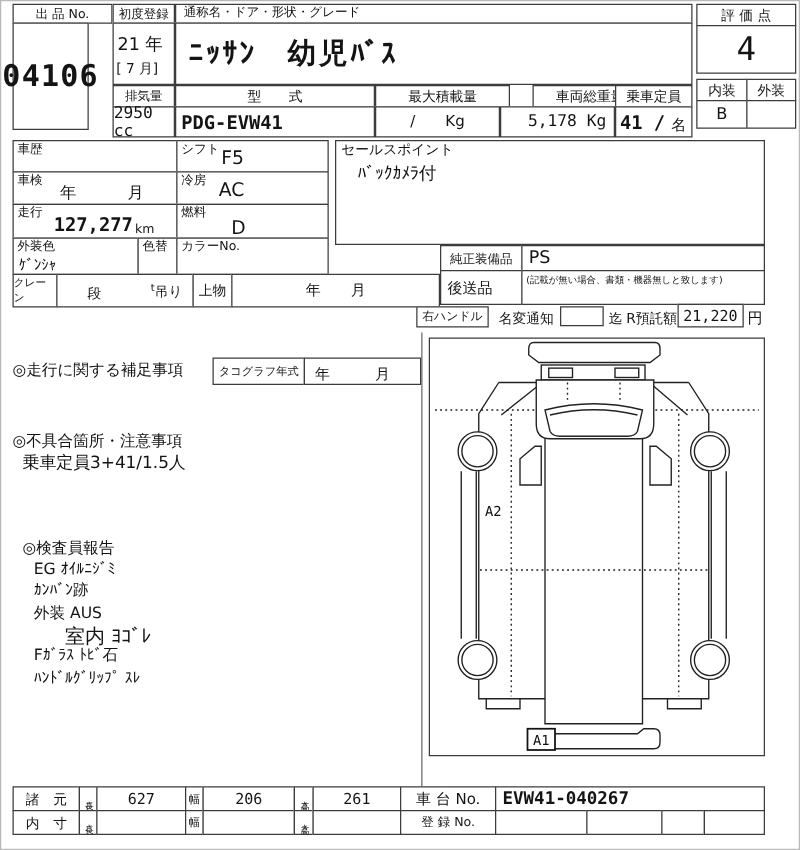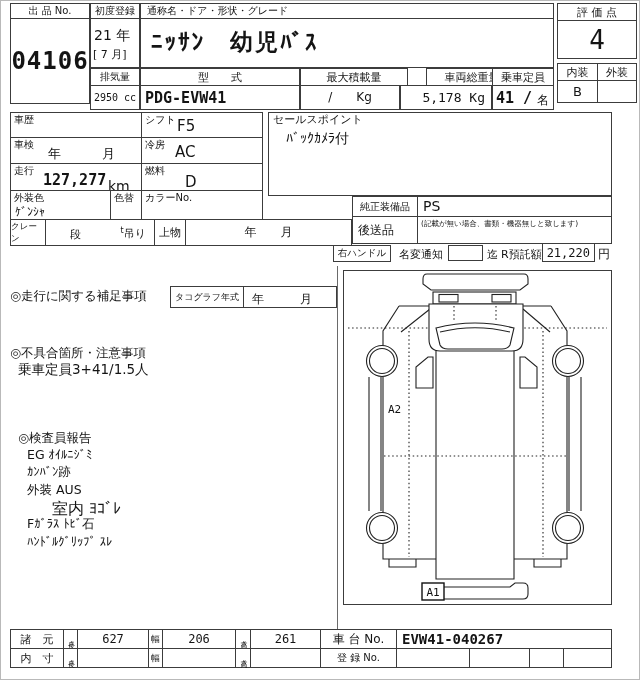--- a/index.html
+++ b/index.html
@@ -16,38 +16,38 @@
   .sup{font-size:8px;vertical-align:4px;}
   svg text{font-family:"DejaVu Sans Mono",monospace;}
 </style>
 </head>
 <body>
 
 <div class="sheet">
   <div class="frame"></div>
 
   <div class="c cen" style="left:10px;top:3px;width:80px;height:16px;font-size:10px;">出 品 No.</div>
-  <div class="c cen mono" style="left:10px;top:18px;width:80px;height:86px;font-size:24px;font-weight:bold;letter-spacing:1px;">04106</div>
+  <div class="c cen mono" style="left:10px;top:18px;width:61px;height:86px;font-size:24px;font-weight:bold;letter-spacing:1px;">04106</div>
 
   <div class="c cen" style="left:90px;top:3px;width:50px;height:16px;font-size:10px;">初度登録</div>
   <div class="c" style="left:90px;top:18px;width:50px;height:50px;">
     <span class="t" style="left:3px;top:8px;font-size:14px;">21 年</span>
     <span class="t" style="left:2px;top:28px;font-size:11px;">[ 7 月]</span>
   </div>
 
   <div class="c" style="left:140px;top:3px;width:414px;height:16px;font-size:10px;padding-left:6px;line-height:14px;">通称名・ドア・形状・グレード</div>
   <div class="c" style="left:140px;top:18px;width:414px;height:50px;font-size:23px;font-weight:bold;letter-spacing:2px;padding:8px 0 0 10px;">ﾆｯｻﾝ　幼児ﾊﾞｽ</div>
 
   <div class="c cen" style="left:90px;top:68px;width:50px;height:18px;font-size:10px;">排気量</div>
   <div class="c cen" style="left:140px;top:68px;width:160px;height:18px;font-size:11px;">型　　式</div>
   <div class="c cen" style="left:300px;top:68px;width:108px;height:18px;font-size:11px;">最大積載量</div>
   <div class="c cen" style="left:400px;top:68px;width:92px;height:18px;font-size:11px;margin-left:26px;">車両総重量</div>
   <div class="c cen" style="left:492px;top:68px;width:62px;height:18px;font-size:11px;">乗車定員</div>
 
-  <div class="c cen mono" style="left:90px;top:85px;width:50px;height:25px;font-size:10px;">2950 cc</div>
+  <div class="c cen mono" style="left:90px;top:85px;width:50px;height:25px;font-size:13px;">2950 cc</div>
   <div class="c mono" style="left:140px;top:85px;width:160px;height:25px;font-size:15px;font-weight:bold;padding:3px 0 0 4px;">PDG-EVW41</div>
   <div class="c cen" style="left:300px;top:85px;width:100px;height:25px;font-size:12px;">/　　Kg</div>
   <div class="c mono" style="left:400px;top:85px;width:92px;height:25px;font-size:13px;text-align:right;padding:4px 6px 0 0;">5,178 Kg</div>
   <div class="c" style="left:492px;top:85px;width:62px;height:25px;">
     <span class="t mono" style="left:3px;top:3px;font-size:15px;font-weight:bold;">41 /</span>
     <span class="t" style="right:4px;top:6px;font-size:12px;">名</span>
   </div>
 
   <div class="c cen" style="left:557px;top:3px;width:80px;height:18px;font-size:11px;">評 価 点</div>
   <div class="c cen mono" style="left:557px;top:20px;width:80px;height:39px;font-size:26px;">4</div>
@@ -69,21 +69,21 @@
     <span class="t" style="right:12px;top:7px;font-size:13px;letter-spacing:14px;">年　月</span>
   </div>
   <div class="c" style="left:141px;top:137px;width:122px;height:27px;">
     <span class="lbl">冷房</span>
     <span class="t" style="left:33px;top:5px;font-size:15px;">AC</span>
   </div>
 
   <div class="c" style="left:10px;top:163px;width:132px;height:28px;">
     <span class="lbl">走行</span>
     <span class="t mono" style="left:32px;top:7px;font-size:15px;font-weight:bold;">127,277</span>
-    <span class="t" style="left:97px;top:14px;font-size:14px;">km</span>
+    <span class="t" style="left:97px;top:14px;font-size:10px;">km</span>
   </div>
   <div class="c" style="left:10px;top:190px;width:101px;height:30px;">
     <span class="lbl">外装色</span>
     <span class="t" style="left:4px;top:14px;font-size:12px;">ｹﾞﾝｼｬ</span>
   </div>
 
   <div class="c" style="left:141px;top:163px;width:122px;height:28px;">
     <span class="lbl">燃料</span>
     <span class="t" style="left:43px;top:9px;font-size:15px;">D</span>
   </div>

